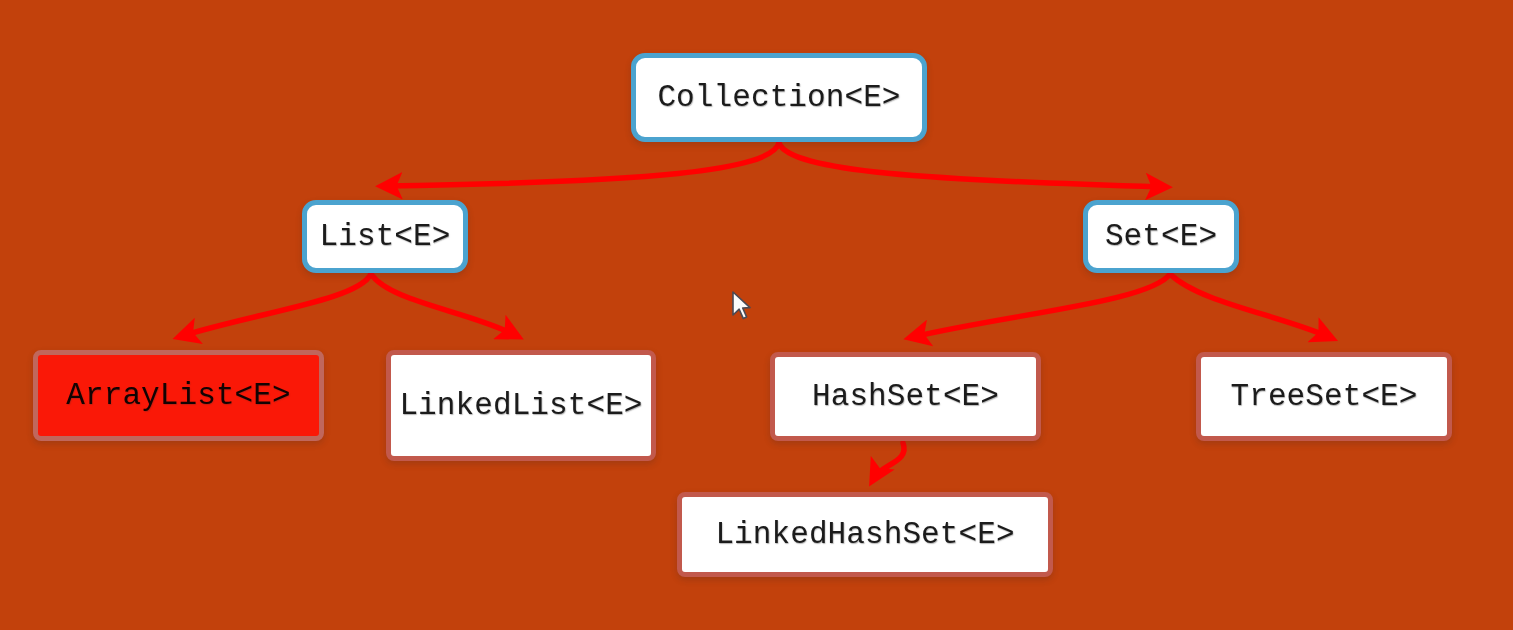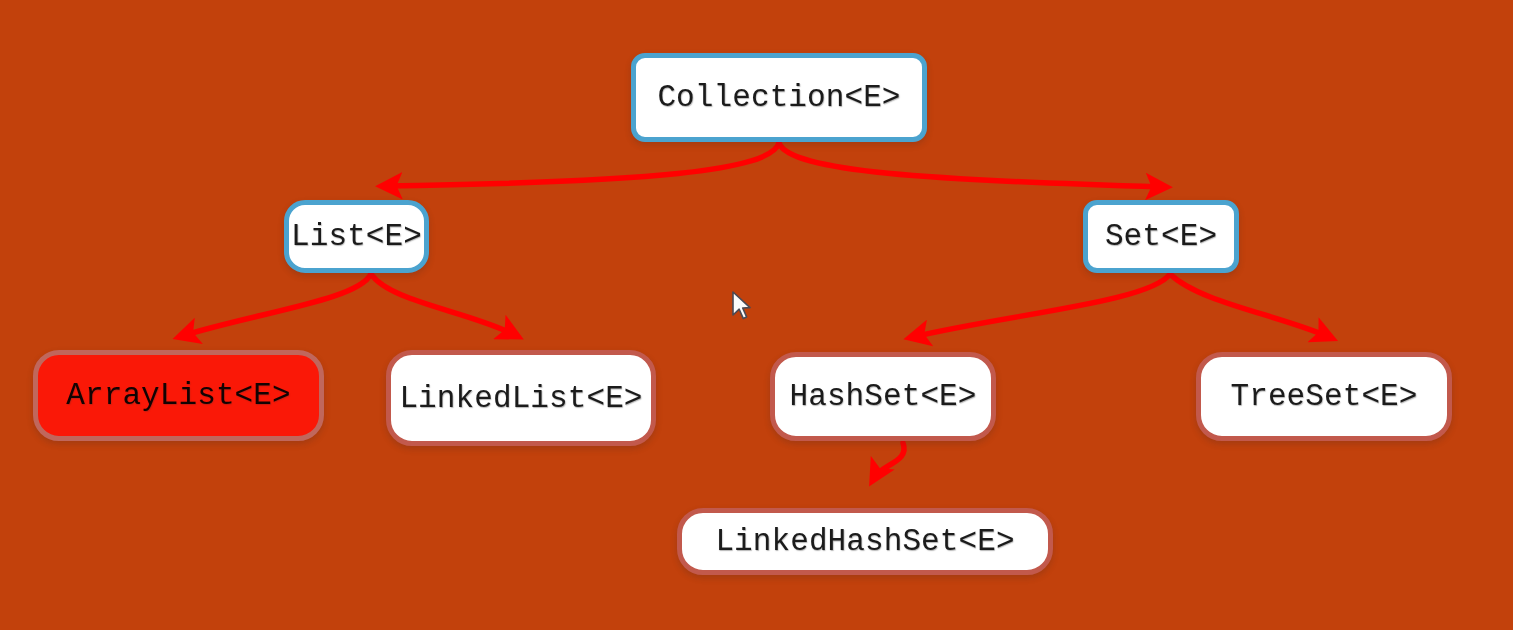--- a/index.html
+++ b/index.html
@@ -41,21 +41,21 @@
     letter-spacing: 0.1px;
     white-space: nowrap;
     text-shadow: 0.6px 1.1px 1.1px rgba(120,120,120,0.55);
   }
   .node.iface {
     border: 5px solid #4ba3cf;
     border-radius: 14px;
   }
   .node.klass {
     border: 5px solid #c2594c;
-    border-radius: 26px;
+    border-radius: 8px;
   }
   .node.highlight {
     background: #fa1807;
     border: 5px solid #c0675c;
   }
   .node.highlight .node-label {
     color: #120303;
     font-weight: 500;
     text-shadow: 0.6px 1.1px 1.1px rgba(140,40,30,0.45);
   }
@@ -84,39 +84,39 @@
         <path d="M 1170 274 C 1150 302 1010 314 913 337" fill="none" stroke="#ff0000" stroke-width="5.5" stroke-linecap="round" marker-end="url(#arrowhead)"></path>
         <path d="M 1170 274 C 1200 303 1280 315 1329 337" fill="none" stroke="#ff0000" stroke-width="5.5" stroke-linecap="round" marker-end="url(#arrowhead)"></path>
         <path d="M 903 443 C 910 462 882 464 874 478" fill="none" stroke="#ff0000" stroke-width="5.5" stroke-linecap="round" marker-end="url(#arrowhead)"></path>
       </g>
   </svg>
 
   <div id="node-layer">
       <div class="node iface" style="left: 631px; top: 53px; width: 296px; height: 89px;">
         <span class="node-label">Collection&lt;E&gt;</span>
       </div>
-      <div class="node iface" style="left: 284px; top: 200px; width: 145px; height: 73px; border-radius: 21px;">
+      <div class="node iface" style="left: 302px; top: 200px; width: 166px; height: 73px;">
         <span class="node-label">List&lt;E&gt;</span>
       </div>
       <div class="node iface" style="left: 1083px; top: 200px; width: 156px; height: 73px;">
         <span class="node-label">Set&lt;E&gt;</span>
       </div>
       <div class="node klass highlight" style="left: 33px; top: 350px; width: 291px; height: 91px;">
         <span class="node-label">ArrayList&lt;E&gt;</span>
       </div>
-      <div class="node klass" style="left: 386px; top: 350px; width: 270px; height: 96px;">
+      <div class="node klass" style="left: 386px; top: 350px; width: 270px; height: 111px;">
         <span class="node-label">LinkedList&lt;E&gt;</span>
       </div>
-      <div class="node klass" style="left: 770px; top: 352px; width: 226px; height: 89px;">
+      <div class="node klass" style="left: 770px; top: 352px; width: 271px; height: 89px;">
         <span class="node-label">HashSet&lt;E&gt;</span>
       </div>
       <div class="node klass" style="left: 1196px; top: 352px; width: 256px; height: 89px;">
         <span class="node-label">TreeSet&lt;E&gt;</span>
       </div>
-      <div class="node klass" style="left: 677px; top: 508px; width: 376px; height: 67px;">
+      <div class="node klass" style="left: 677px; top: 492px; width: 376px; height: 85px;">
         <span class="node-label">LinkedHashSet&lt;E&gt;</span>
       </div>
     </div>
 
   <svg id="cursor" width="26" height="34" viewBox="0 0 26 34" xmlns="http://www.w3.org/2000/svg" style="left: 729px; top: 290px;">
     <path d="M 4 2 L 4 25 L 10.2 19.2 L 14.2 28.4 L 17.6 26.9 L 13.7 18 L 21 17.6 Z" fill="#fbfbfb" stroke="#4a4a55" stroke-width="1.6" stroke-linejoin="round"></path>
   </svg>
 
 </div>
 

